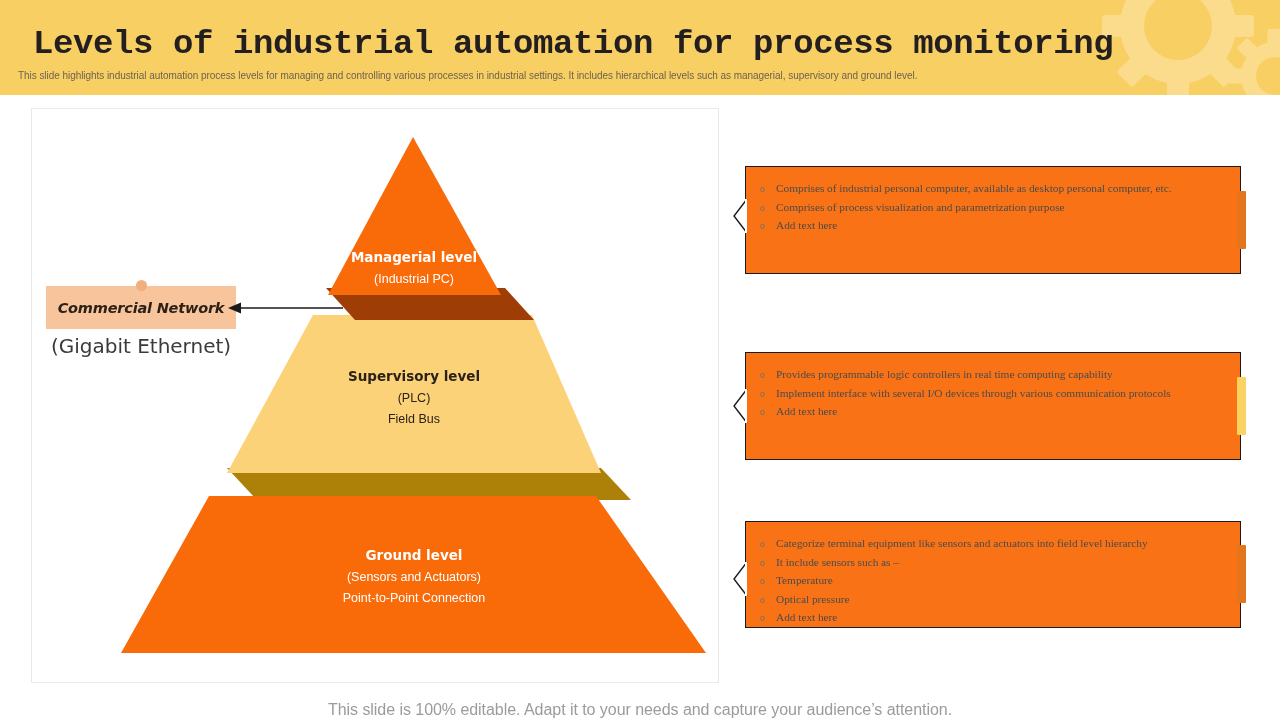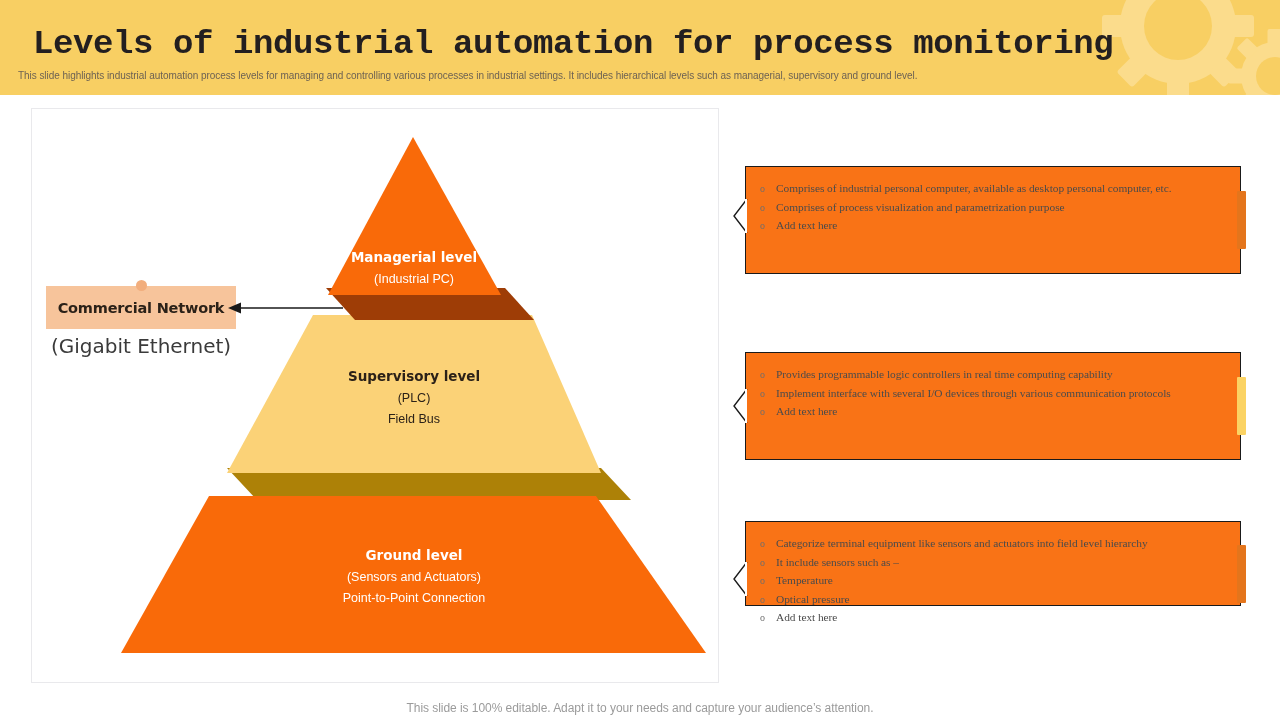--- a/index.html
+++ b/index.html
@@ -37,21 +37,21 @@
   }
 
   
   #pyramid { position: absolute; left: 31px; top: 108px; width: 688px; height: 575px; }
 
   
   #callout-box {
     position: absolute; left: 46px; top: 286px;
     width: 190px; height: 43px;
     background: #F7C49B;
-    display: flex; align-items: center; justify-content: center;
+    display: flex; align-items: center; justify-content: center; font-style: italic;
   }
   #callout-label {
     font-size: 14.5px; font-weight: 700; color: #2b2118;
     font-family: "DejaVu Sans", sans-serif; letter-spacing: -0.2px;
   }
   #callout-handle {
     position: absolute; left: 136px; top: 280px;
     width: 11px; height: 11px; border-radius: 50%;
     background: #F2AE7D;
   }
@@ -83,28 +83,28 @@
   }
 
   #box1 { left: 745px; top: 166px; height: 108px; }
   #box1 .info-notch { top: 32px; }
   #box1 .accent-bar { top: 24px; height: 58px; background: #E4751C; }
 
   #box2 { left: 745px; top: 352px; height: 108px; }
   #box2 .info-notch { top: 36px; }
   #box2 .accent-bar { top: 24px; height: 58px; background: #FBD364; }
 
-  #box3 { left: 745px; top: 521px; height: 85px; }
+  #box3 { left: 745px; top: 521px; height: 107px; }
   #box3 .info-notch { top: 40px; }
   #box3 .accent-bar { top: 23px; height: 58px; background: #E4751C; }
 
   
   #footer {
     position: absolute; left: 0; top: 701px; width: 1280px;
-    text-align: center; font-size: 12px; color: #9b9b9b;
+    text-align: center; font-size: 16px; color: #9b9b9b;
     letter-spacing: -0.05px;
   }
 </style>
 </head>
 <body>
 
 <div id="slide">
 
   <div id="header" style="background: rgb(248, 207, 99);">
     <svg id="header-gears" viewBox="0 0 230 190">

